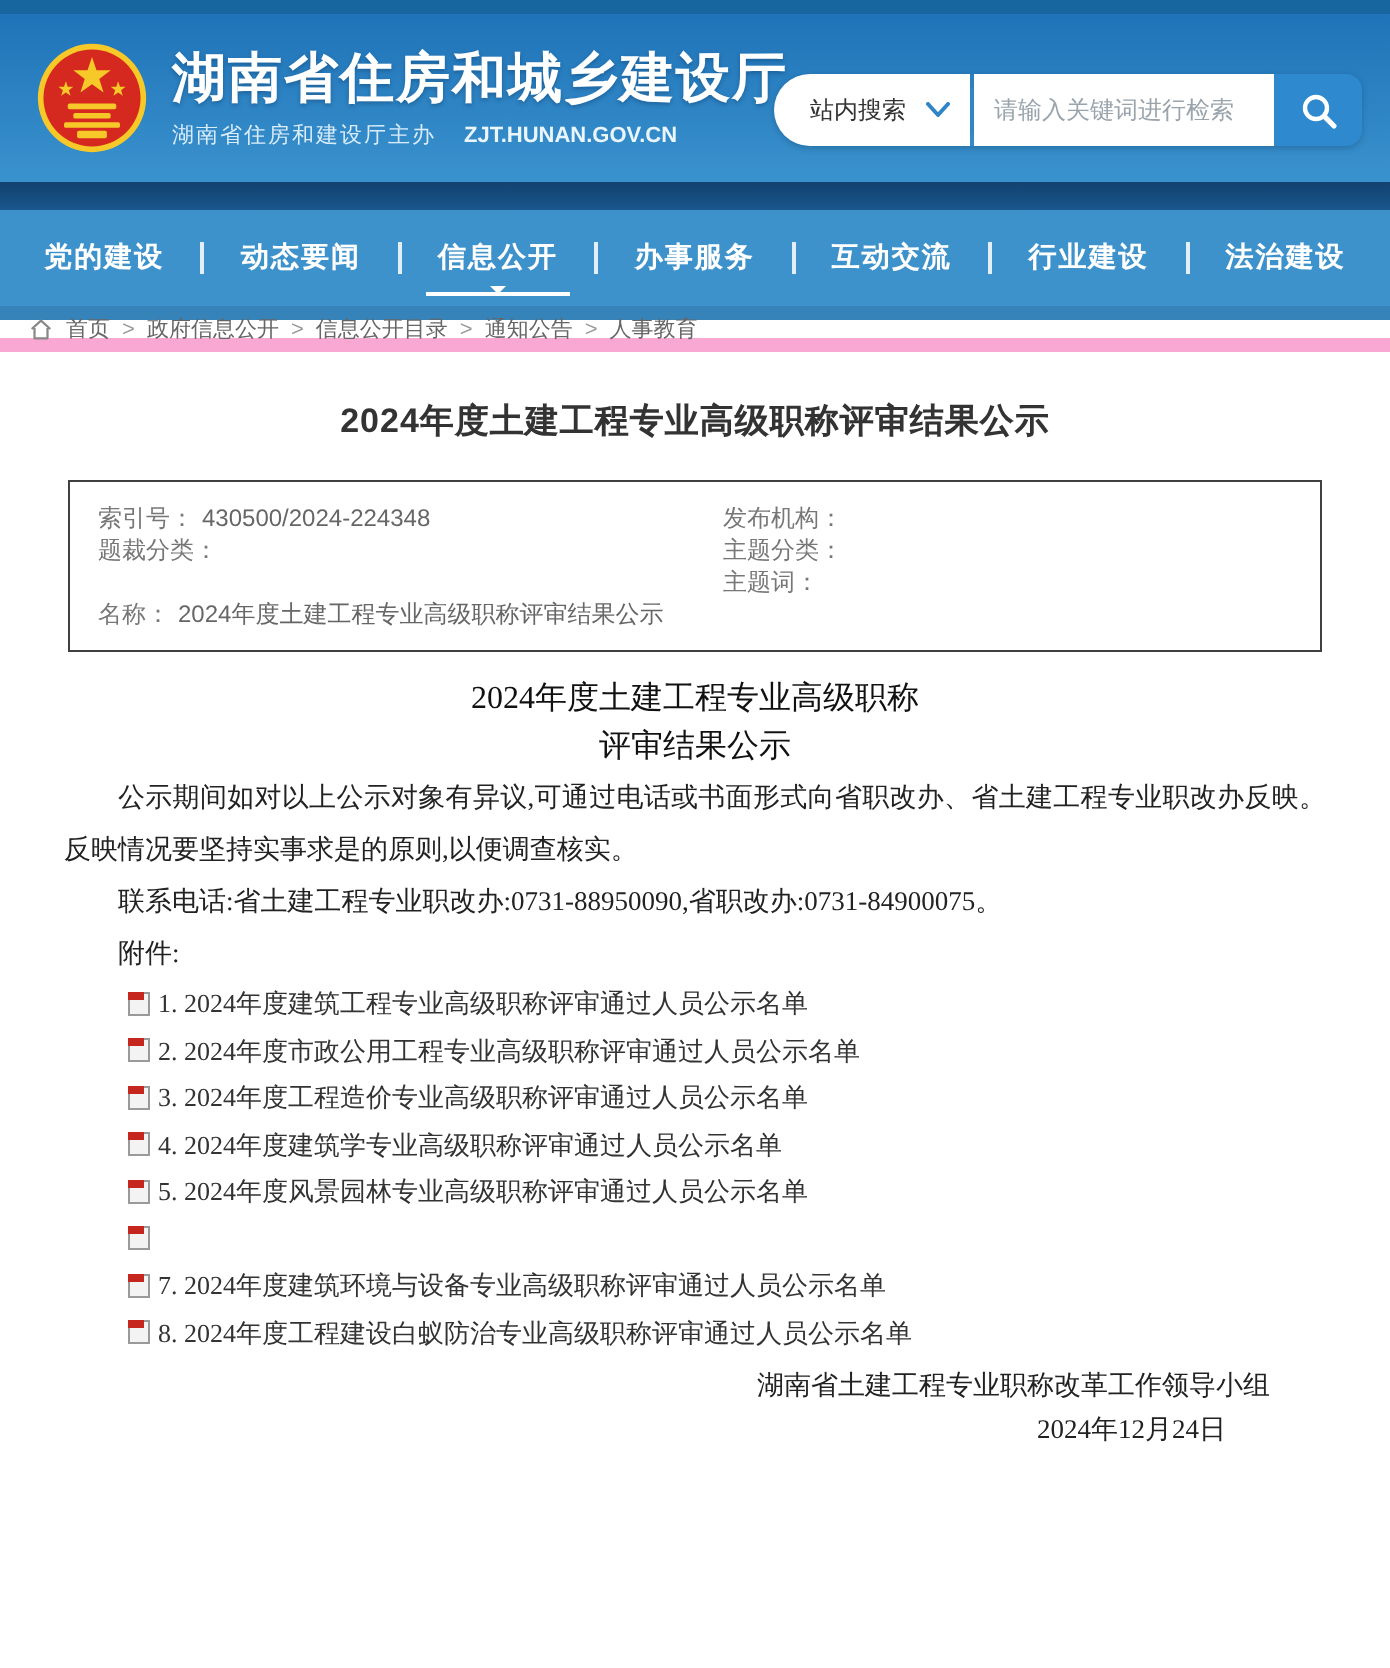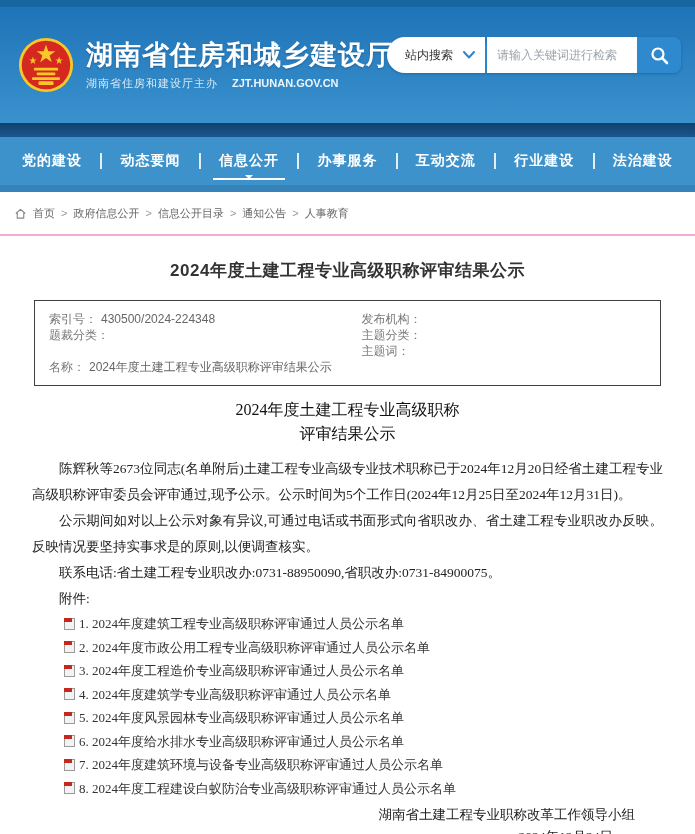--- a/index.html
+++ b/index.html
@@ -1,21 +1,21 @@
 <!DOCTYPE html>
 <html><head>
 <meta charset="utf-8">
 <style>
   * { margin:0; padding:0; box-sizing:border-box; }
   html,body { width:695px; height:834px; overflow:hidden; background:#fff;
     font-family:"Liberation Sans","DejaVu Sans",sans-serif; }
 
   
   .topstrip { height:7px; background:#18669f; }
-  .header { height:116px; background:linear-gradient(180deg,#1f73b8 0%,#2e85c6 55%,#429ad0 100%);
+  .header { height:84px; background:linear-gradient(180deg,#1f73b8 0%,#2e85c6 55%,#429ad0 100%);
     background:linear-gradient(180deg,#1f73b8 0%,#3a92cd 100%);
     display:flex; align-items:center; padding:0 18px; position:relative; }
   .logo-wrap { display:flex; align-items:center; cursor:pointer; }
   .emblem { width:56px; height:56px; flex:0 0 auto; }
   .site-text { margin-left:12px; }
   .site-title { color:#fff; font-size:27px; font-weight:bold; letter-spacing:1px;
     text-shadow:0 1px 2px rgba(0,40,80,.35); line-height:30px; }
   .site-sub { margin-top:6px; color:#d8ecfa; font-size:11px; letter-spacing:1px; }
   .site-sub b { margin-left:14px; color:#eaf5fd; font-weight:bold; letter-spacing:0; }
 
@@ -38,22 +38,22 @@
     position:relative; padding:6px 2px; }
   .nav-sep { width:2px; height:16px; background:rgba(255,255,255,.85); }
   .nav-item.active::after { content:""; position:absolute; left:-4px; right:-4px; bottom:-4px;
     border-bottom:2px solid #fff; }
   .nav-item.active .tri { position:absolute; left:50%; bottom:-3px; transform:translateX(-50%);
     width:0; height:0; border-left:4px solid transparent; border-right:4px solid transparent;
     border-top:4px solid #fff; }
   .subband { height:7px; background:#3583b9; }
 
   
-  .breadcrumb { height:44px; display:flex; align-items:center; padding:0 14px;
-    border-bottom:2px solid #f9a8d4; background:#fff; }
+  .breadcrumb { height:16px; display:flex; align-items:center; padding:0 14px;
+    border-bottom:7px solid #f9a8d4; background:#fff; }
   .bc-home { width:13px; height:13px; margin-right:6px; }
   .bc-link { font-size:11px; color:#666; cursor:pointer; }
   .bc-sep { font-size:11px; color:#999; margin:0 6px; }
 
   
   .article { padding:0 0 10px 0; }
   .page-title { margin-top:24px; text-align:center; font-size:17px; font-weight:bold; color:#333;
     letter-spacing:.5px; height:22px; line-height:22px; }
 
   .meta-box { margin:18px 34px 0 34px; border:1px solid #404040; padding:10px 0; }
@@ -189,21 +189,20 @@
       </div>
     </div>
   </div>
 
   <div class="content">
     <div class="content-title">
       <div>2024年度土建工程专业高级职称</div>
       <div>评审结果公示</div>
     </div>
 
-    <p class="para first">陈辉秋等2673位同志(名单附后)土建工程专业高级专业技术职称已于2024年12月20日经省土建工程专业高级职称评审委员会评审通过,现予公示。公示时间为5个工作日(2024年12月25日至2024年12月31日)。</p>
     <p class="para">公示期间如对以上公示对象有异议,可通过电话或书面形式向省职改办、省土建工程专业职改办反映。反映情况要坚持实事求是的原则,以便调查核实。</p>
     <p class="para">联系电话:省土建工程专业职改办:0731-88950090,省职改办:0731-84900075。</p>
     <p class="para">附件:</p>
 
     <div class="attach-list">
       <div class="attach-item">
         <span class="attach-icon"></span>
         <span class="attach-label">1. 2024年度建筑工程专业高级职称评审通过人员公示名单</span>
       </div>
       <div class="attach-item">
@@ -217,21 +216,20 @@
       <div class="attach-item">
         <span class="attach-icon"></span>
         <span class="attach-label">4. 2024年度建筑学专业高级职称评审通过人员公示名单</span>
       </div>
       <div class="attach-item">
         <span class="attach-icon"></span>
         <span class="attach-label">5. 2024年度风景园林专业高级职称评审通过人员公示名单</span>
       </div>
       <div class="attach-item">
         <span class="attach-icon"></span>
-        <span class="attach-label">6. 2024年度给水排水专业高级职称评审通过人员公示名单</span>
       </div>
       <div class="attach-item">
         <span class="attach-icon"></span>
         <span class="attach-label">7. 2024年度建筑环境与设备专业高级职称评审通过人员公示名单</span>
       </div>
       <div class="attach-item">
         <span class="attach-icon"></span>
         <span class="attach-label">8. 2024年度工程建设白蚁防治专业高级职称评审通过人员公示名单</span>
       </div>
     </div>

